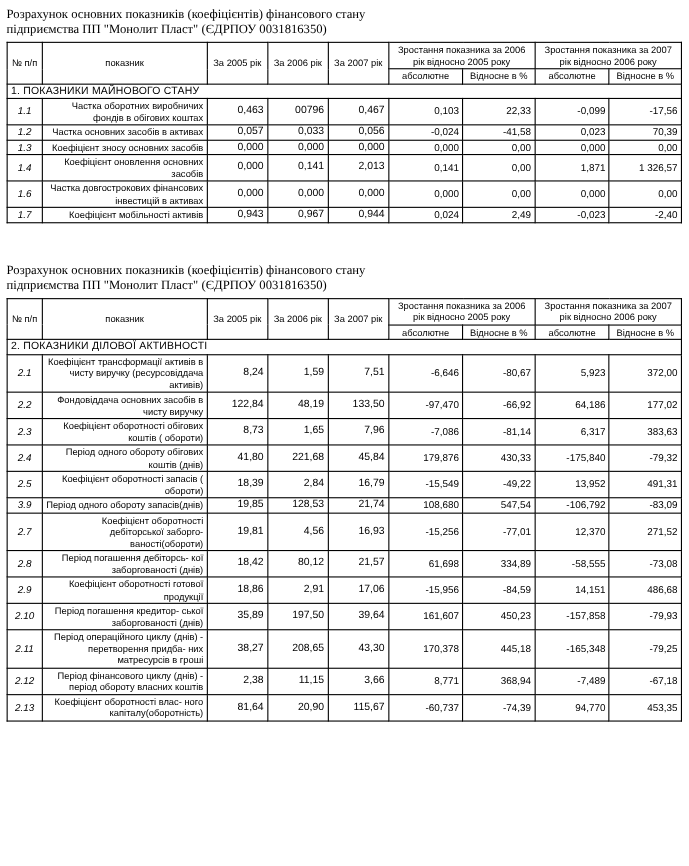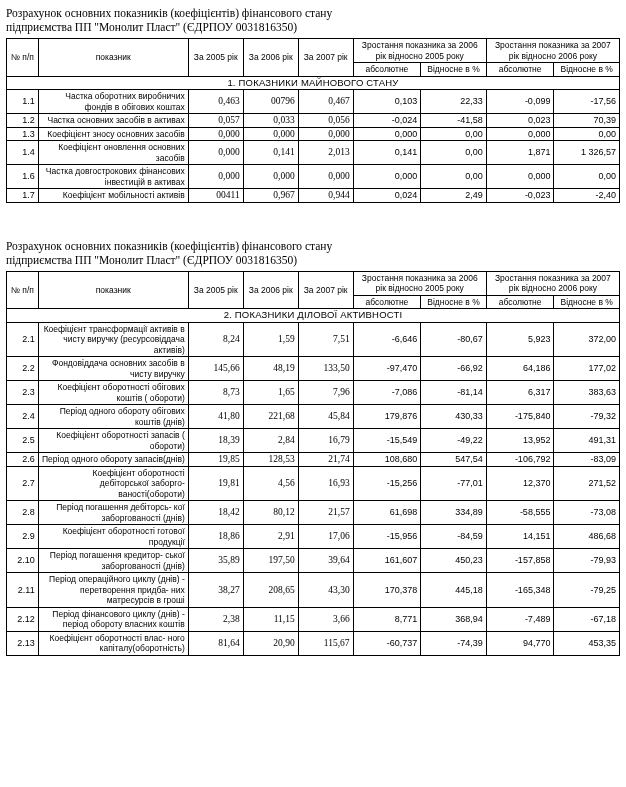--- a/index.html
+++ b/index.html
@@ -41,39 +41,38 @@
   .hdr-cell {
     text-align: center;
     font-size: 8.5px;
     line-height: 10px;
   }
   .num {
     text-align: right;
     font-weight: bold;
     font-size: 9.5px;
     padding-right: 5px;
-    font-family: Liberation Serif, serif;
   }
   .num-plain {
     text-align: right;
     font-size: 9px;
     padding-right: 5px;
   }
   .idx {
-    text-align: right;
+    text-align: center;
     font-size: 9px;
+    font-style: italic;
   }
   .label {
     text-align: right;
     font-size: 8.5px;
     line-height: 10px;
     padding-left: 3px;
   }
   .section-row td {
-    text-align: center;
     font-weight: bold;
     font-size: 9.5px;
     padding: 2px 0;
     letter-spacing: 0.2px;
   }
   .spacer {
     height: 34px;
   }
   col.c-idx { width: 30px; }
   col.c-label { width: 142px; }
@@ -175,21 +174,21 @@
           <td class="num">0,000</td>
           <td class="num">0,000</td>
           <td class="num-plain">0,000</td>
           <td class="num-plain">0,00</td>
           <td class="num-plain">0,000</td>
           <td class="num-plain">0,00</td>
         </tr>
         <tr>
           <td class="idx">1.7</td>
           <td class="label">Коефіцієнт мобільності активів</td>
-          <td class="num">00411</td>
+          <td class="num">0,943</td>
           <td class="num">0,967</td>
           <td class="num">0,944</td>
           <td class="num-plain">0,024</td>
           <td class="num-plain">2,49</td>
           <td class="num-plain">-0,023</td>
           <td class="num-plain">-2,40</td>
         </tr>
       </tbody>
   </table>
 
@@ -240,21 +239,21 @@
           <td class="num">1,59</td>
           <td class="num">7,51</td>
           <td class="num-plain">-6,646</td>
           <td class="num-plain">-80,67</td>
           <td class="num-plain">5,923</td>
           <td class="num-plain">372,00</td>
         </tr>
         <tr>
           <td class="idx">2.2</td>
           <td class="label">Фондовіддача основних засобів в чисту виручку</td>
-          <td class="num">145,66</td>
+          <td class="num">122,84</td>
           <td class="num">48,19</td>
           <td class="num">133,50</td>
           <td class="num-plain">-97,470</td>
           <td class="num-plain">-66,92</td>
           <td class="num-plain">64,186</td>
           <td class="num-plain">177,02</td>
         </tr>
         <tr>
           <td class="idx">2.3</td>
           <td class="label">Коефіцієнт оборотності обігових коштів ( обороти)</td>
@@ -282,21 +281,21 @@
           <td class="label">Коефіцієнт оборотності запасів ( обороти)</td>
           <td class="num">18,39</td>
           <td class="num">2,84</td>
           <td class="num">16,79</td>
           <td class="num-plain">-15,549</td>
           <td class="num-plain">-49,22</td>
           <td class="num-plain">13,952</td>
           <td class="num-plain">491,31</td>
         </tr>
         <tr>
-          <td class="idx">2.6</td>
+          <td class="idx">3.9</td>
           <td class="label">Період одного обороту запасів(днів)</td>
           <td class="num">19,85</td>
           <td class="num">128,53</td>
           <td class="num">21,74</td>
           <td class="num-plain">108,680</td>
           <td class="num-plain">547,54</td>
           <td class="num-plain">-106,792</td>
           <td class="num-plain">-83,09</td>
         </tr>
         <tr>

